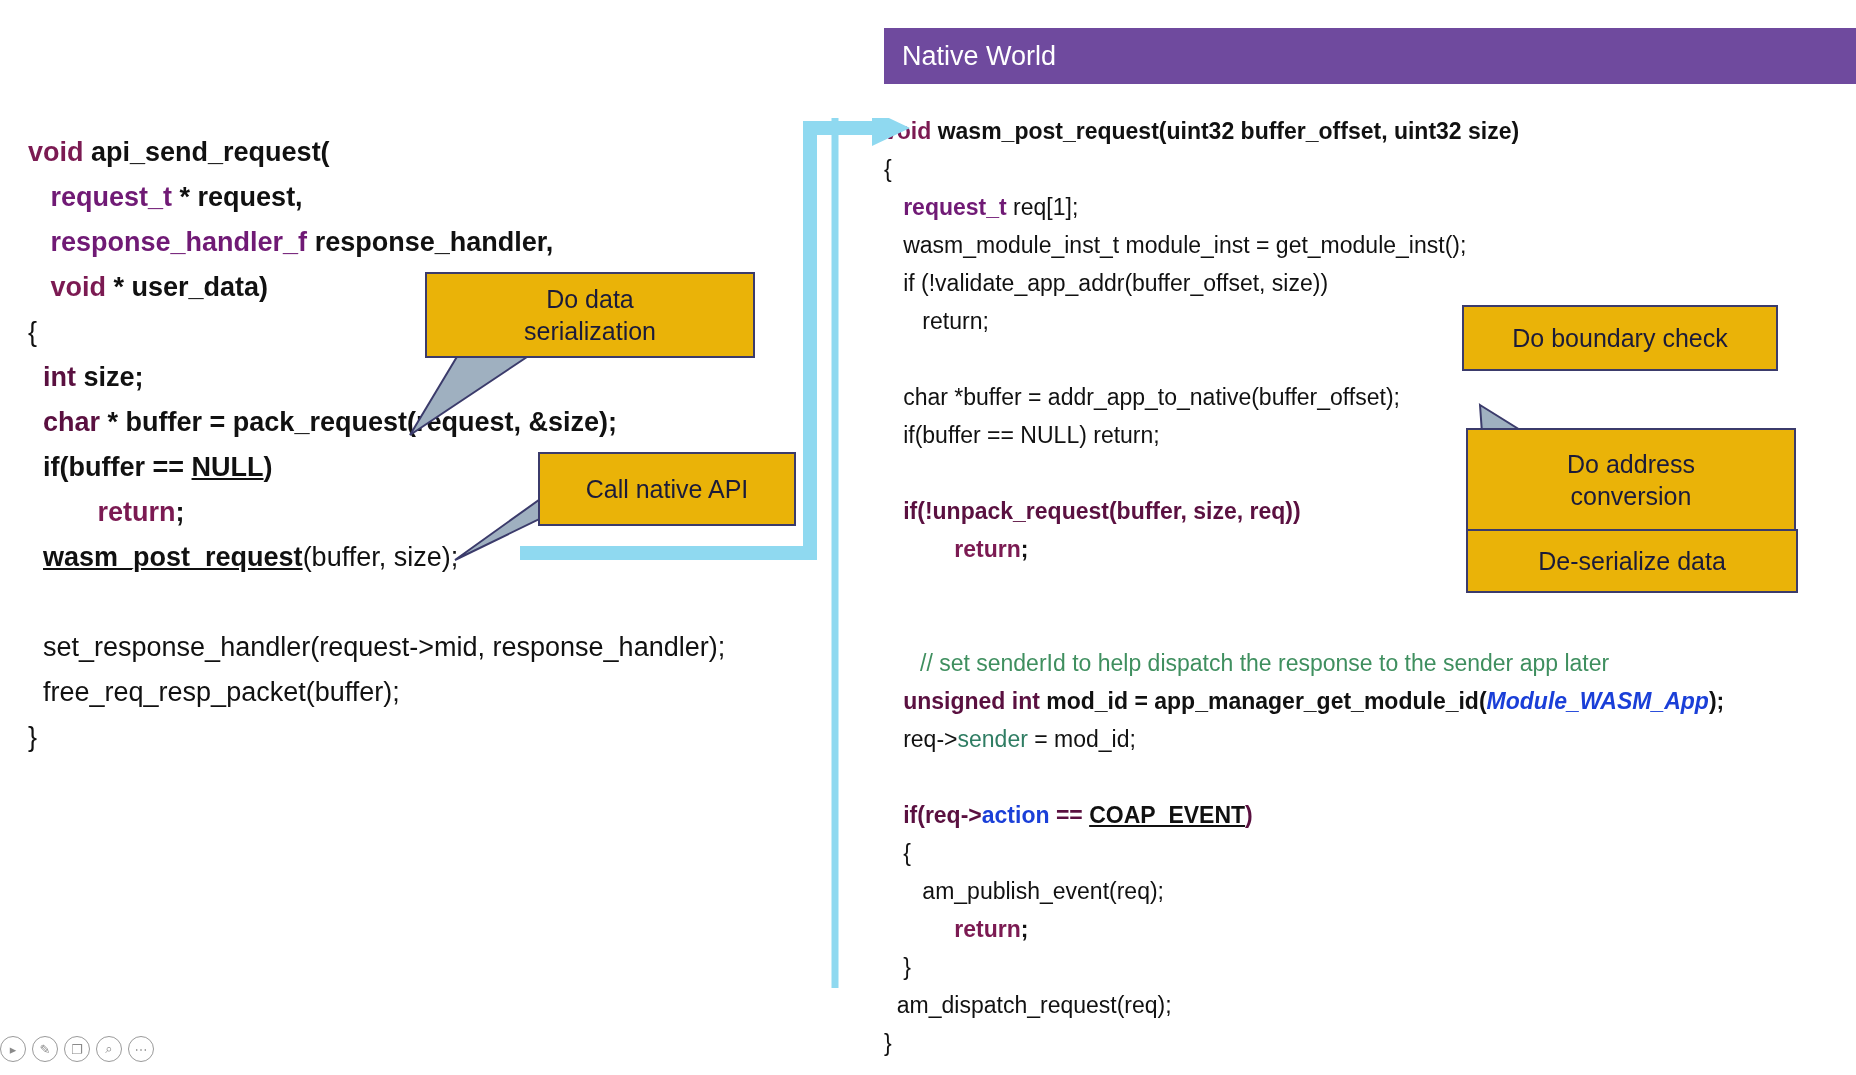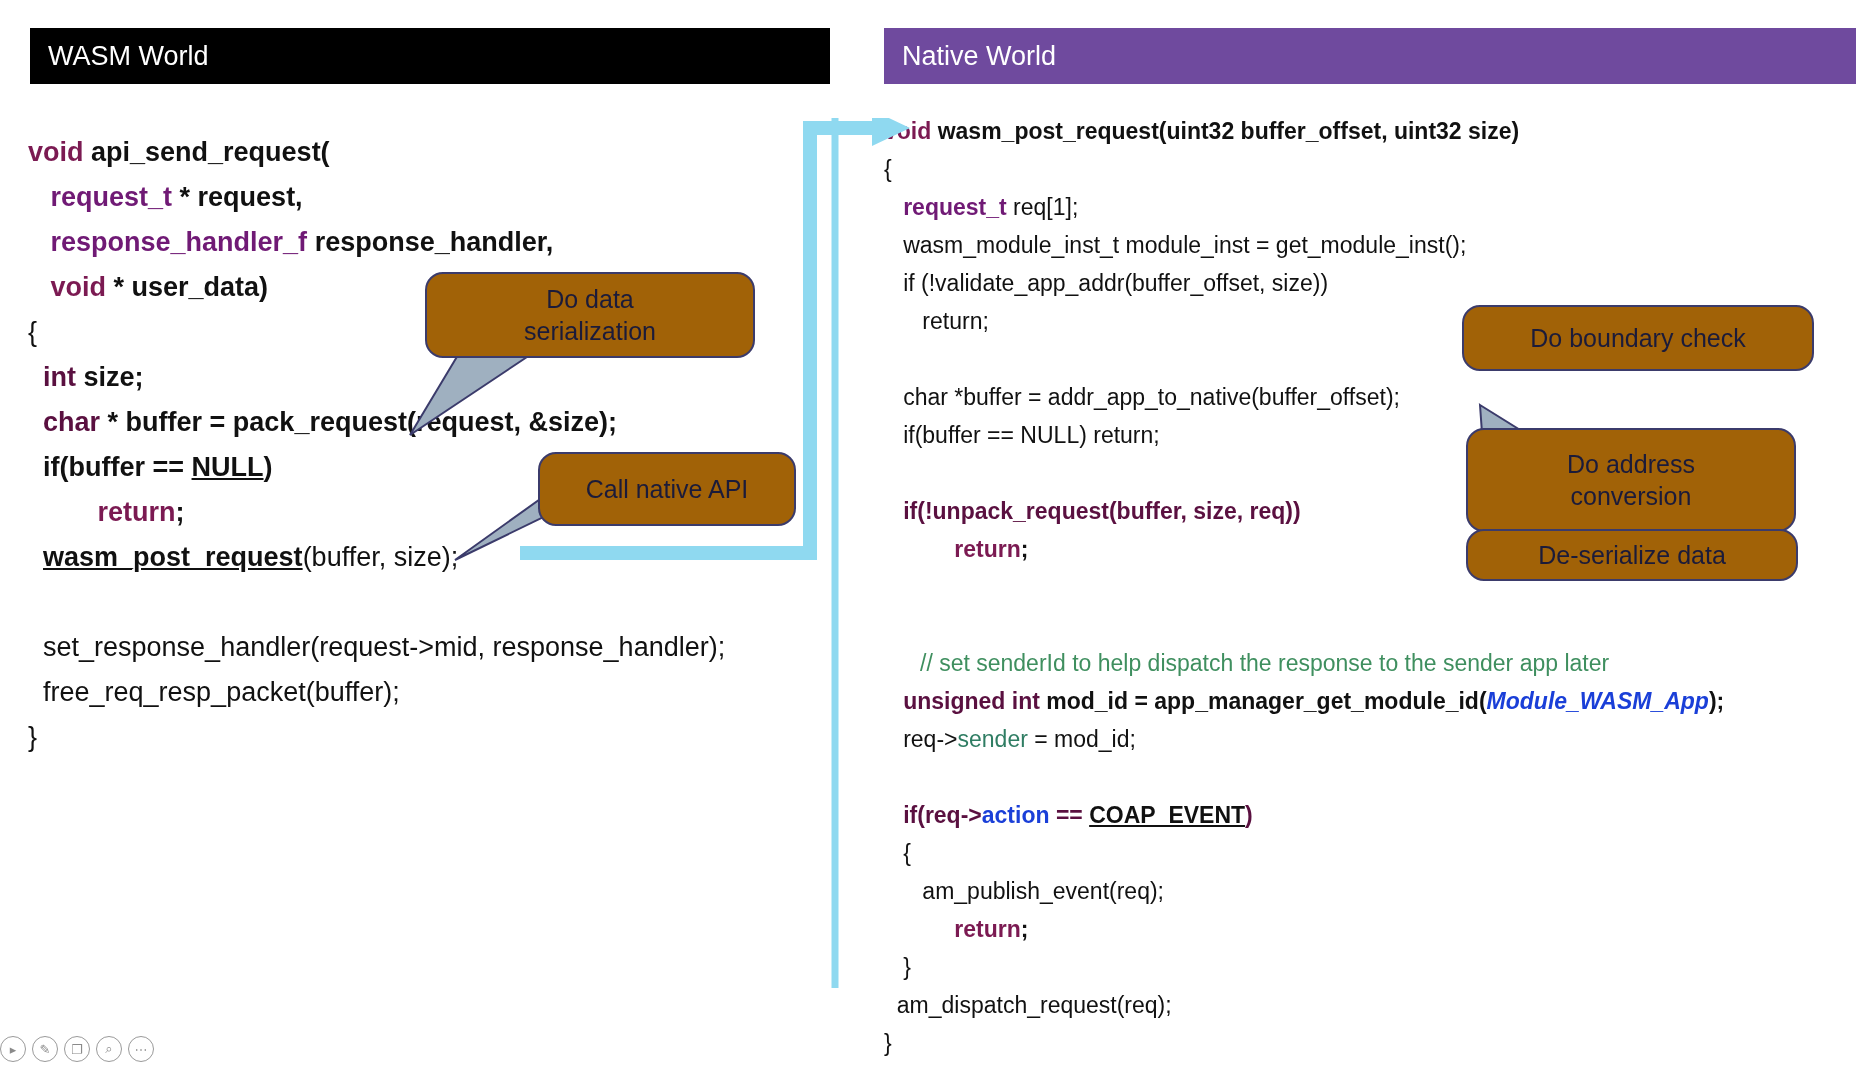--- a/index.html
+++ b/index.html
@@ -91,43 +91,43 @@
     left: 520px;
     top: 118px;
     width: 420px;
     height: 870px;
     pointer-events: none;
   }
 
   
   .callout {
     position: absolute;
-    background: #a16207;
+    background: #eab308;
     border: 2px solid #3b3b6b;
-    border-radius: 18px;
+    border-radius: 0;
     color: #1b1b3a;
     text-align: center;
     display: flex;
     align-items: center;
     justify-content: center;
     box-sizing: border-box;
     font-size: 25px;
     line-height: 32px;
     z-index: 5;
   }
   .callout-tail {
     position: absolute;
     z-index: 4;
   }
 
   #callout-serialization { left: 425px; top: 272px; width: 330px; height: 86px; }
   #callout-native-api    { left: 538px; top: 452px; width: 258px; height: 74px; }
-  #callout-boundary      { left: 1462px; top: 305px; width: 352px; height: 66px; }
+  #callout-boundary      { left: 1462px; top: 305px; width: 316px; height: 66px; }
   #callout-address       { left: 1466px; top: 428px; width: 330px; height: 104px; }
-  #callout-deserialize   { left: 1466px; top: 529px; width: 332px; height: 52px; }
+  #callout-deserialize   { left: 1466px; top: 529px; width: 332px; height: 64px; }
 
   
   #bottom-toolbar {
     position: absolute;
     left: 0px;
     bottom: 8px;
     height: 36px;
     display: flex;
     align-items: center;
     gap: 6px;
@@ -145,21 +145,20 @@
     justify-content: center;
     box-sizing: border-box;
     background: #ffffff;
   }
 </style>
 </head>
 <body>
 
 <div id="wasm-panel">
 
-  <div id="wasm-header" class="panel-header">WASM World</div>
 
   <div id="wasm-code" class="code"><span class="kw-void">void</span> <span class="kw-bold">api_send_request(</span>
    <span class="kw-type">request_t</span> <span class="kw-bold">* request,</span>
    <span class="kw-type">response_handler_f</span> <span class="kw-bold">response_handler,</span>
    <span class="kw-void">void</span> <span class="kw-bold">* user_data)</span>
 <span class="kw-plain">{</span>
   <span class="kw-dark">int</span> <span class="kw-bold">size;</span>
   <span class="kw-dark">char</span> <span class="kw-bold">* buffer = pack_request(request, &amp;size);</span>
   <span class="kw-bold">if(buffer == </span><span class="kw-und">NULL</span><span class="kw-bold">)</span>
      <span class="kw-ret">return</span><span class="kw-bold">;</span>

